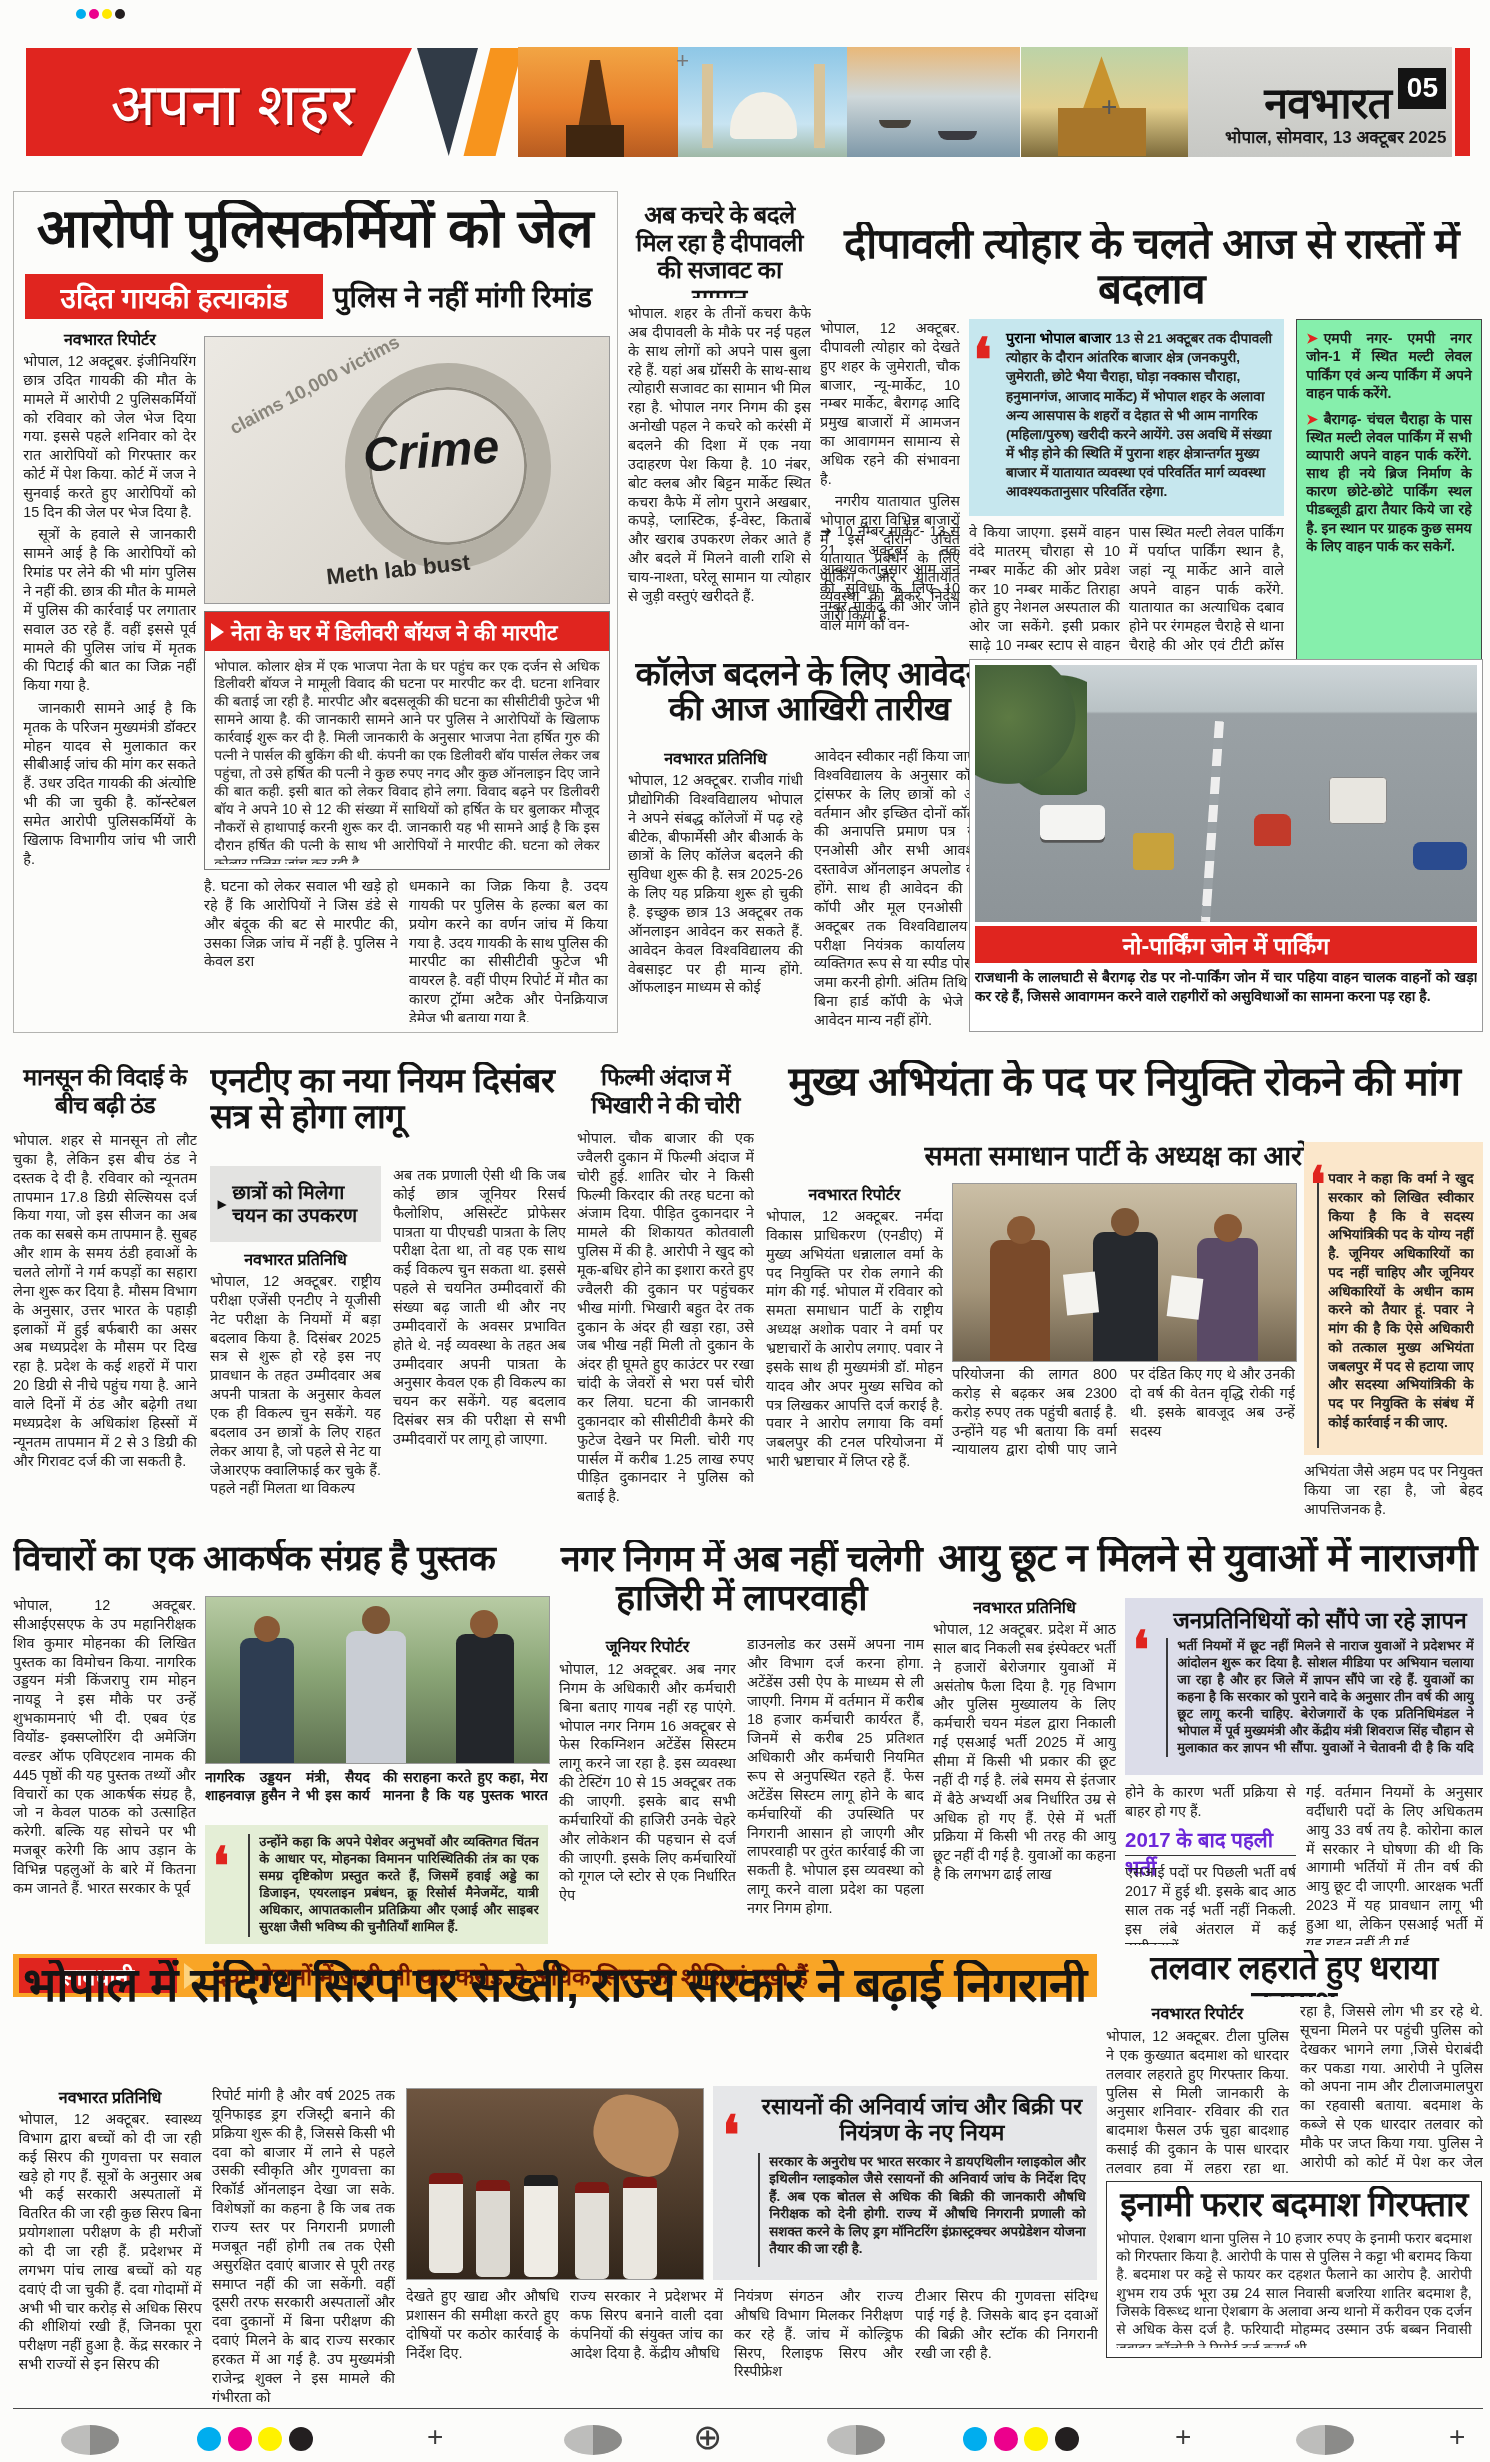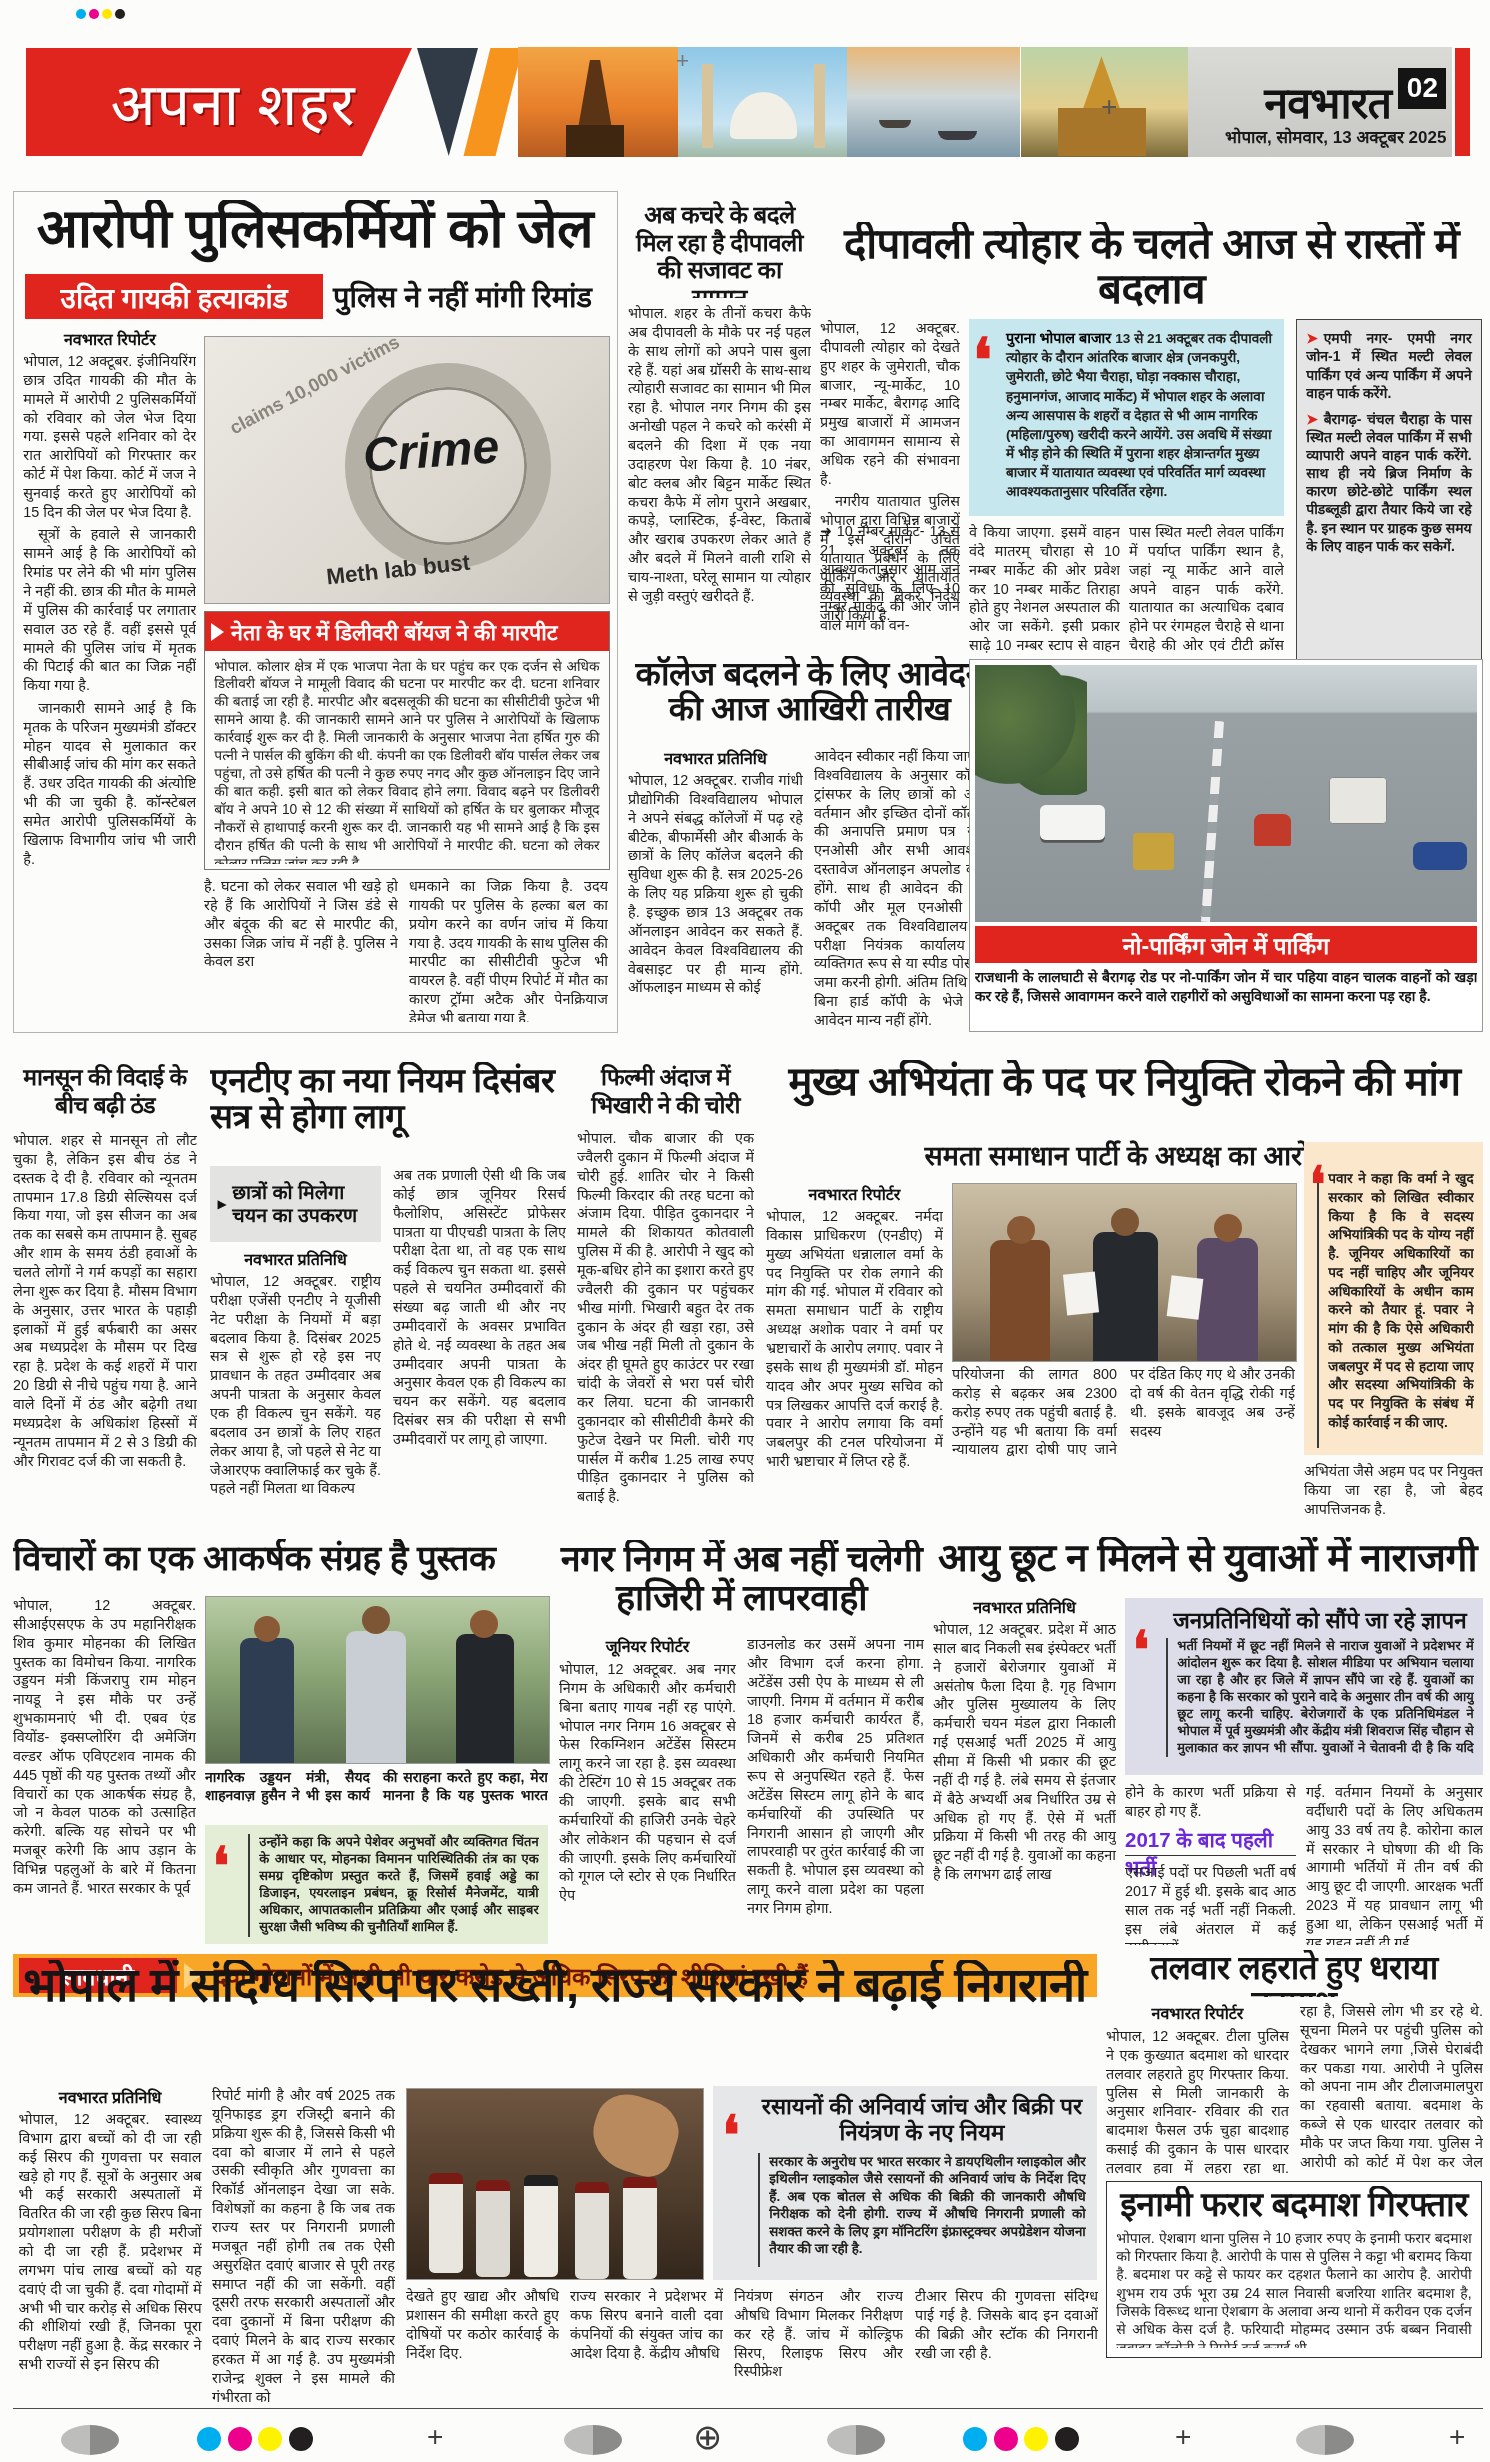--- a/index.html
+++ b/index.html
@@ -52,21 +52,21 @@
       <div class="abs" style="left:91px;top:84px;width:39px;height:9.3px;background:#3a3a40;border-radius:0 0 11.2px 11.2px;"></div>
     </div>
     <div class="abs" style="left:1021px;top:47px;width:168px;height:110px;background:linear-gradient(180deg,#bcd3a8 0%,#e3cf8e 55%,#7c6a3a 100%);">
       <div class="abs" style="left:60px;top:9.3px;width:41px;height:58px;background:#c8932e;clip-path:polygon(50% 0,100% 100%,0 100%);"></div>
       <div class="abs" style="left:37px;top:61px;width:88px;height:48px;background:#a8762a;"></div>
     </div>
 
     <div class="abs" style="left:1188px;top:47px;width:264px;height:110px;background:linear-gradient(180deg,#dadad6,#c7c8c4);">
       <span class="abs" style="right:61px;top:25px;font-size:43px;font-weight:900;color:#121212;letter-spacing:-0.9px;">नवभारत</span>
       <span class="abs" style="right:5.6px;top:20.5px;width:48px;height:41px;background:#141414;color:#fff;font-weight:900;font-size:28px;display:flex;align-items:center;justify-content:center;">
-          <span>02</span>
+          <span>05</span>
         </span>
       <span class="abs" style="right:5.6px;bottom:9.3px;font-size:17px;font-weight:800;color:#1a1a1a;">भोपाल, सोमवार, 13 अक्टूबर 2025</span>
     </div>
     <div class="abs" style="left:1455px;top:48px;width:15px;height:108px;background:#e0251f;"></div>
     <span class="abs mark" style="left:1101px;top:91px;color:#555;">+</span>
     <span class="abs mark" style="left:676px;top:48px;color:#777;font-size:22.4px;">+</span>
   </div>
 
   <div class="abs" style="left:13px;top:191px;width:603px;height:840px;border:0.9px solid #b3b3b0;">
     <div class="abs hl" style="left:7.5px;top:8.4px;width:587px;height:67px;font-size:54px;">आरोपी पुलिसकर्मियों को जेल</div>
@@ -112,21 +112,21 @@
     <p>भोपाल, 12 अक्टूबर. दीपावली त्योहार को देखते हुए शहर के जुमेराती, चौक बाजार, न्यू-मार्केट, 10 नम्बर मार्केट, बैरागढ़ आदि प्रमुख बाजारों में आमजन का आवागमन सामान्य से अधिक रहने की संभावना है.</p>
     <p>नगरीय यातायात पुलिस भोपाल द्वारा विभिन्न बाजारों में इस दौरान उचित यातायात प्रबंधन के लिए पार्किंग और यातायात व्यवस्था को लेकर निर्देश जारी किया है.</p>
   </div>
   <div class="abs" style="left:969px;top:319px;width:315px;height:197px;background:#c6e7ee;padding:9.3px 11.2px 7.5px 37px;box-sizing:border-box;">
     <span class="quote-ic" style="left:3.7px;top:24px;">❛</span>
     <span style="font-weight:900;font-size:14.4px;">पुराना भोपाल बाजार </span><span class="qtxt" style="display:inline;font-size:13.6px;line-height:1.33;">13 से 21 अक्टूबर तक दीपावली त्योहार के दौरान आंतरिक बाजार क्षेत्र (जनकपुरी, जुमेराती, छोटे भैया चैराहा, घोड़ा नक्कास चौराहा, हनुमानगंज, आजाद मार्केट) में भोपाल शहर के अलावा अन्य आसपास के शहरों व देहात से भी आम नागरिक (महिला/पुरुष) खरीदी करने आयेंगे. उस अवधि में संख्या में भीड़ होने की स्थिति में पुराना शहर क्षेत्रान्तर्गत मुख्य बाजार में यातायात व्यवस्था एवं परिवर्तित मार्ग व्यवस्था आवश्यकतानुसार परिवर्तित रहेगा.</span>
   </div>
   <div class="abs bd" style="left:820px;top:522px;width:140px;height:130px;">➜ 10 नम्बर मार्केट- 13 से 21 अक्टूबर तक आवश्यकतानुसार आम जन की सुविधा के लिए 10 नम्बर मार्केट की ओर जाने वाले मार्ग को वन-</div>
   <div class="abs bd" style="left:969px;top:523px;width:151px;height:130px;">वे किया जाएगा. इसमें वाहन वंदे मातरम् चौराहा से 10 नम्बर मार्केट की ओर प्रवेश कर 10 नम्बर मार्केट तिराहा होते हुए नेशनल अस्पताल की ओर जा सकेंगे. इसी प्रकार साढ़े 10 नम्बर स्टाप से वाहन 10 नम्बर मार्केट तिराहा होते हुए नेशनल अस्पताल की ओर जा सकेंगे. ➜ न्यू मार्केट - न्यू मार्केट में टी.टी. नगर थाना चौराहे के</div>
   <div class="abs bd" style="left:1129px;top:523px;width:155px;height:130px;">पास स्थित मल्टी लेवल पार्किंग में पर्याप्त पार्किंग स्थान है, जहां न्यू मार्केट आने वाले अपने वाहन पार्क करेंगे. यातायात का अत्याधिक दबाव होने पर रंगमहल चैराहे से थाना चैराहे की ओर एवं टीटी क्रॉस तिराहे से थाना चैराहे की ओर वाहन का आवागमन परिवर्तित मार्ग से किया जावेगा. मार्ग:-मटका चौराहा, स्पोर्ट मार्ट.</div>
-  <div class="abs" style="left:1296px;top:319px;width:186px;height:417px;border:1.9px solid #444;background:#e5e5e5;padding:9.3px 9.3px;box-sizing:border-box;">
+  <div class="abs" style="left:1296px;top:319px;width:186px;height:417px;border:1.9px solid #444;background:#86efac;padding:9.3px 9.3px;box-sizing:border-box;">
     <div class="sb-item"><span class="flag">➤</span><span>एमपी नगर- एमपी नगर जोन-1 में स्थित मल्टी लेवल पार्किंग एवं अन्य पार्किंग में अपने वाहन पार्क करेंगे.</span></div>
     <div class="sb-item"><span class="flag">➤</span><span>बैरागढ़- चंचल चैराहा के पास स्थित मल्टी लेवल पार्किंग में सभी व्यापारी अपने वाहन पार्क करेंगे. साथ ही नये ब्रिज निर्माण के कारण छोटे-छोटे पार्किंग स्थल पीडब्लूडी द्वारा तैयार किये जा रहे है. इन स्थान पर ग्राहक कुछ समय के लिए वाहन पार्क कर सकेगें.</span></div>
   </div>
 
   <div class="abs" style="left:969px;top:659px;width:514px;height:373px;border:0.9px solid #999;background:#fff;padding:4.7px;box-sizing:border-box;">
     <div style="position:relative;width:100%;height:257px;background:linear-gradient(180deg,#cdd5d8 0%,#b9c2c5 18%,#9aa1a5 19%,#8d9498 100%);overflow:hidden;">
       <div class="abs" style="left:0;top:0;width:112px;height:130px;background:radial-gradient(circle at 30% 40%,#5d7a43 0%,#44603a 60%,transparent 61%),radial-gradient(circle at 75% 55%,#59753f 0%,#3f5c36 55%,transparent 56%);"></div>
       <div class="abs" style="left:233px;top:56px;width:9.3px;height:201px;background:repeating-linear-gradient(180deg,#eee 0 17px,#9aa1a5 17px 28px);transform:rotate(4deg);"></div>
       <div class="abs" style="left:65px;top:140px;width:65px;height:35px;background:#f4f4f2;border-radius:5.6px;box-shadow:0 2.8px 0 #555;"></div>
       <div class="abs" style="left:158px;top:168px;width:41px;height:37px;background:#c8a23c;border-radius:3.7px;"></div>

